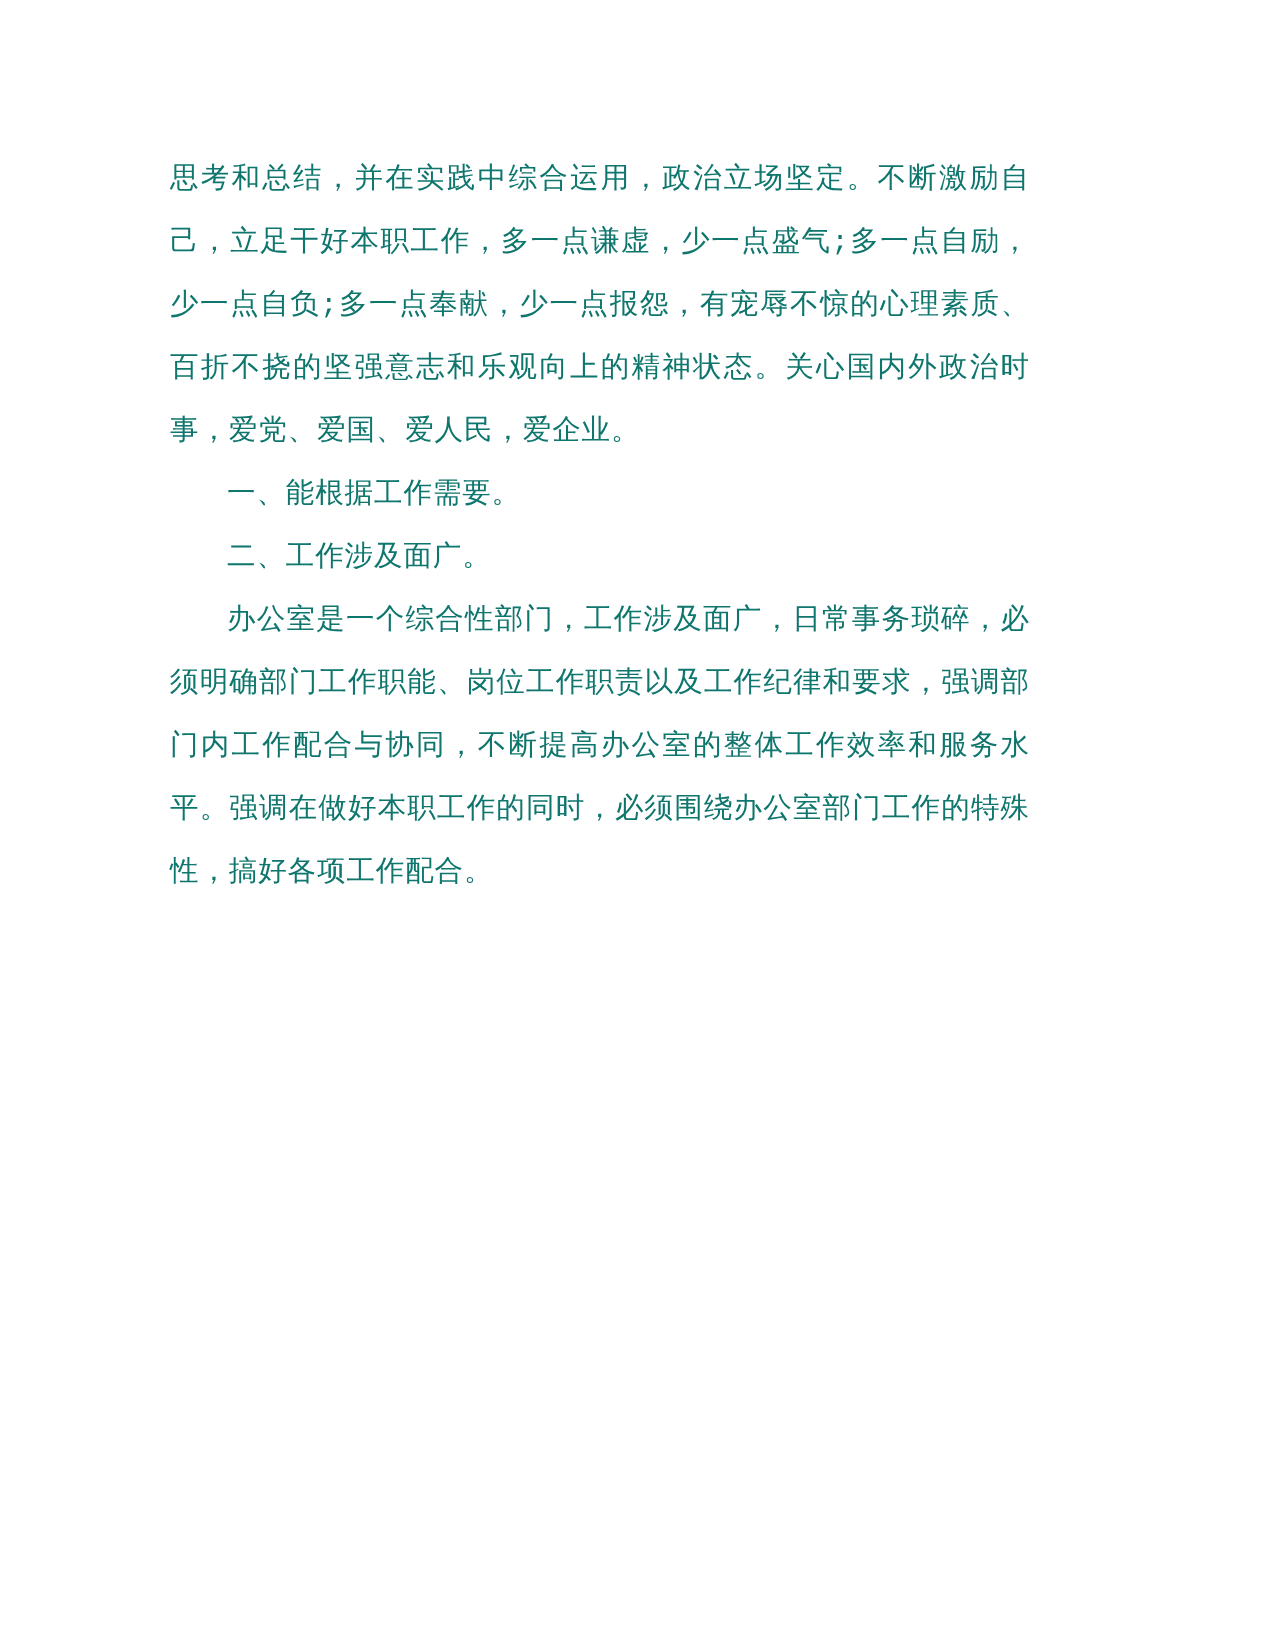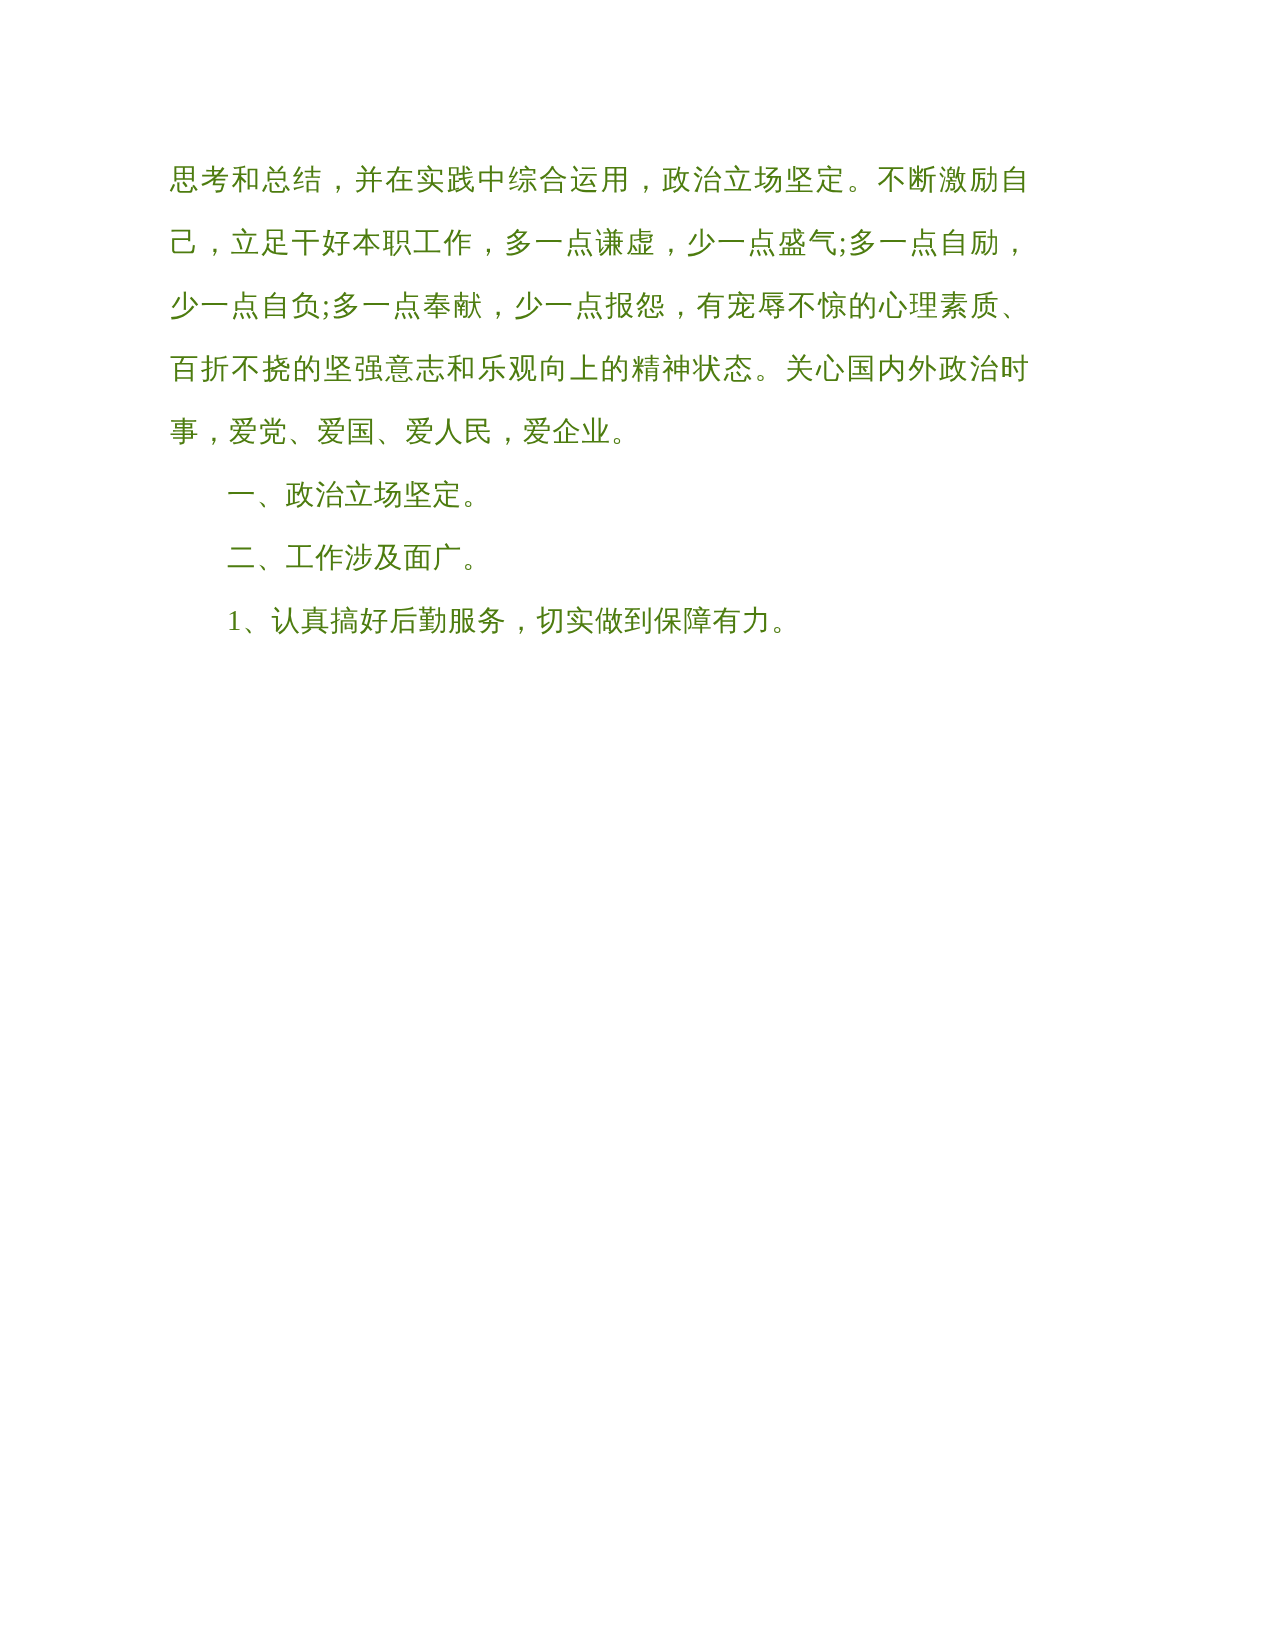--- a/index.html
+++ b/index.html
@@ -16,37 +16,37 @@
     overflow: hidden;
     box-sizing: border-box;
   }
   .doc-body {
     position: absolute;
     left: 170px;
     top: 148px;
     width: 860px;
   }
   .para {
-    font-family: Liberation Serif, serif;
+    font-family: Liberation Mono, monospace;
     font-size: 28.5px;
     line-height: 63px;
-    color: #4d7c0f;
+    color: #0f766e;
     text-align: justify;
     text-justify: inter-ideograph;
     letter-spacing: 0.9px;
     margin: 0;
     white-space: pre-wrap;
   }
   .para.indent {
     text-indent: 2em;
   }
 </style>
 </head>
 <body>
 
 <div class="page">
   <div class="doc-body">
     <p class="para">思考和总结，并在实践中综合运用，政治立场坚定。不断激励自己，立足干好本职工作，多一点谦虚，少一点盛气;多一点自励，少一点自负;多一点奉献，少一点报怨，有宠辱不惊的心理素质、百折不挠的坚强意志和乐观向上的精神状态。关心国内外政治时事，爱党、爱国、爱人民，爱企业。</p>
-    <p class="para indent">一、政治立场坚定。</p>
+    <p class="para indent">一、能根据工作需要。</p>
     <p class="para indent">二、工作涉及面广。</p>
-    <p class="para indent">1、认真搞好后勤服务，切实做到保障有力。</p>
+    <p class="para indent">办公室是一个综合性部门，工作涉及面广，日常事务琐碎，必须明确部门工作职能、岗位工作职责以及工作纪律和要求，强调部门内工作配合与协同，不断提高办公室的整体工作效率和服务水平。强调在做好本职工作的同时，必须围绕办公室部门工作的特殊性，搞好各项工作配合。</p>
   </div>
 </div>
 
 </body></html>

